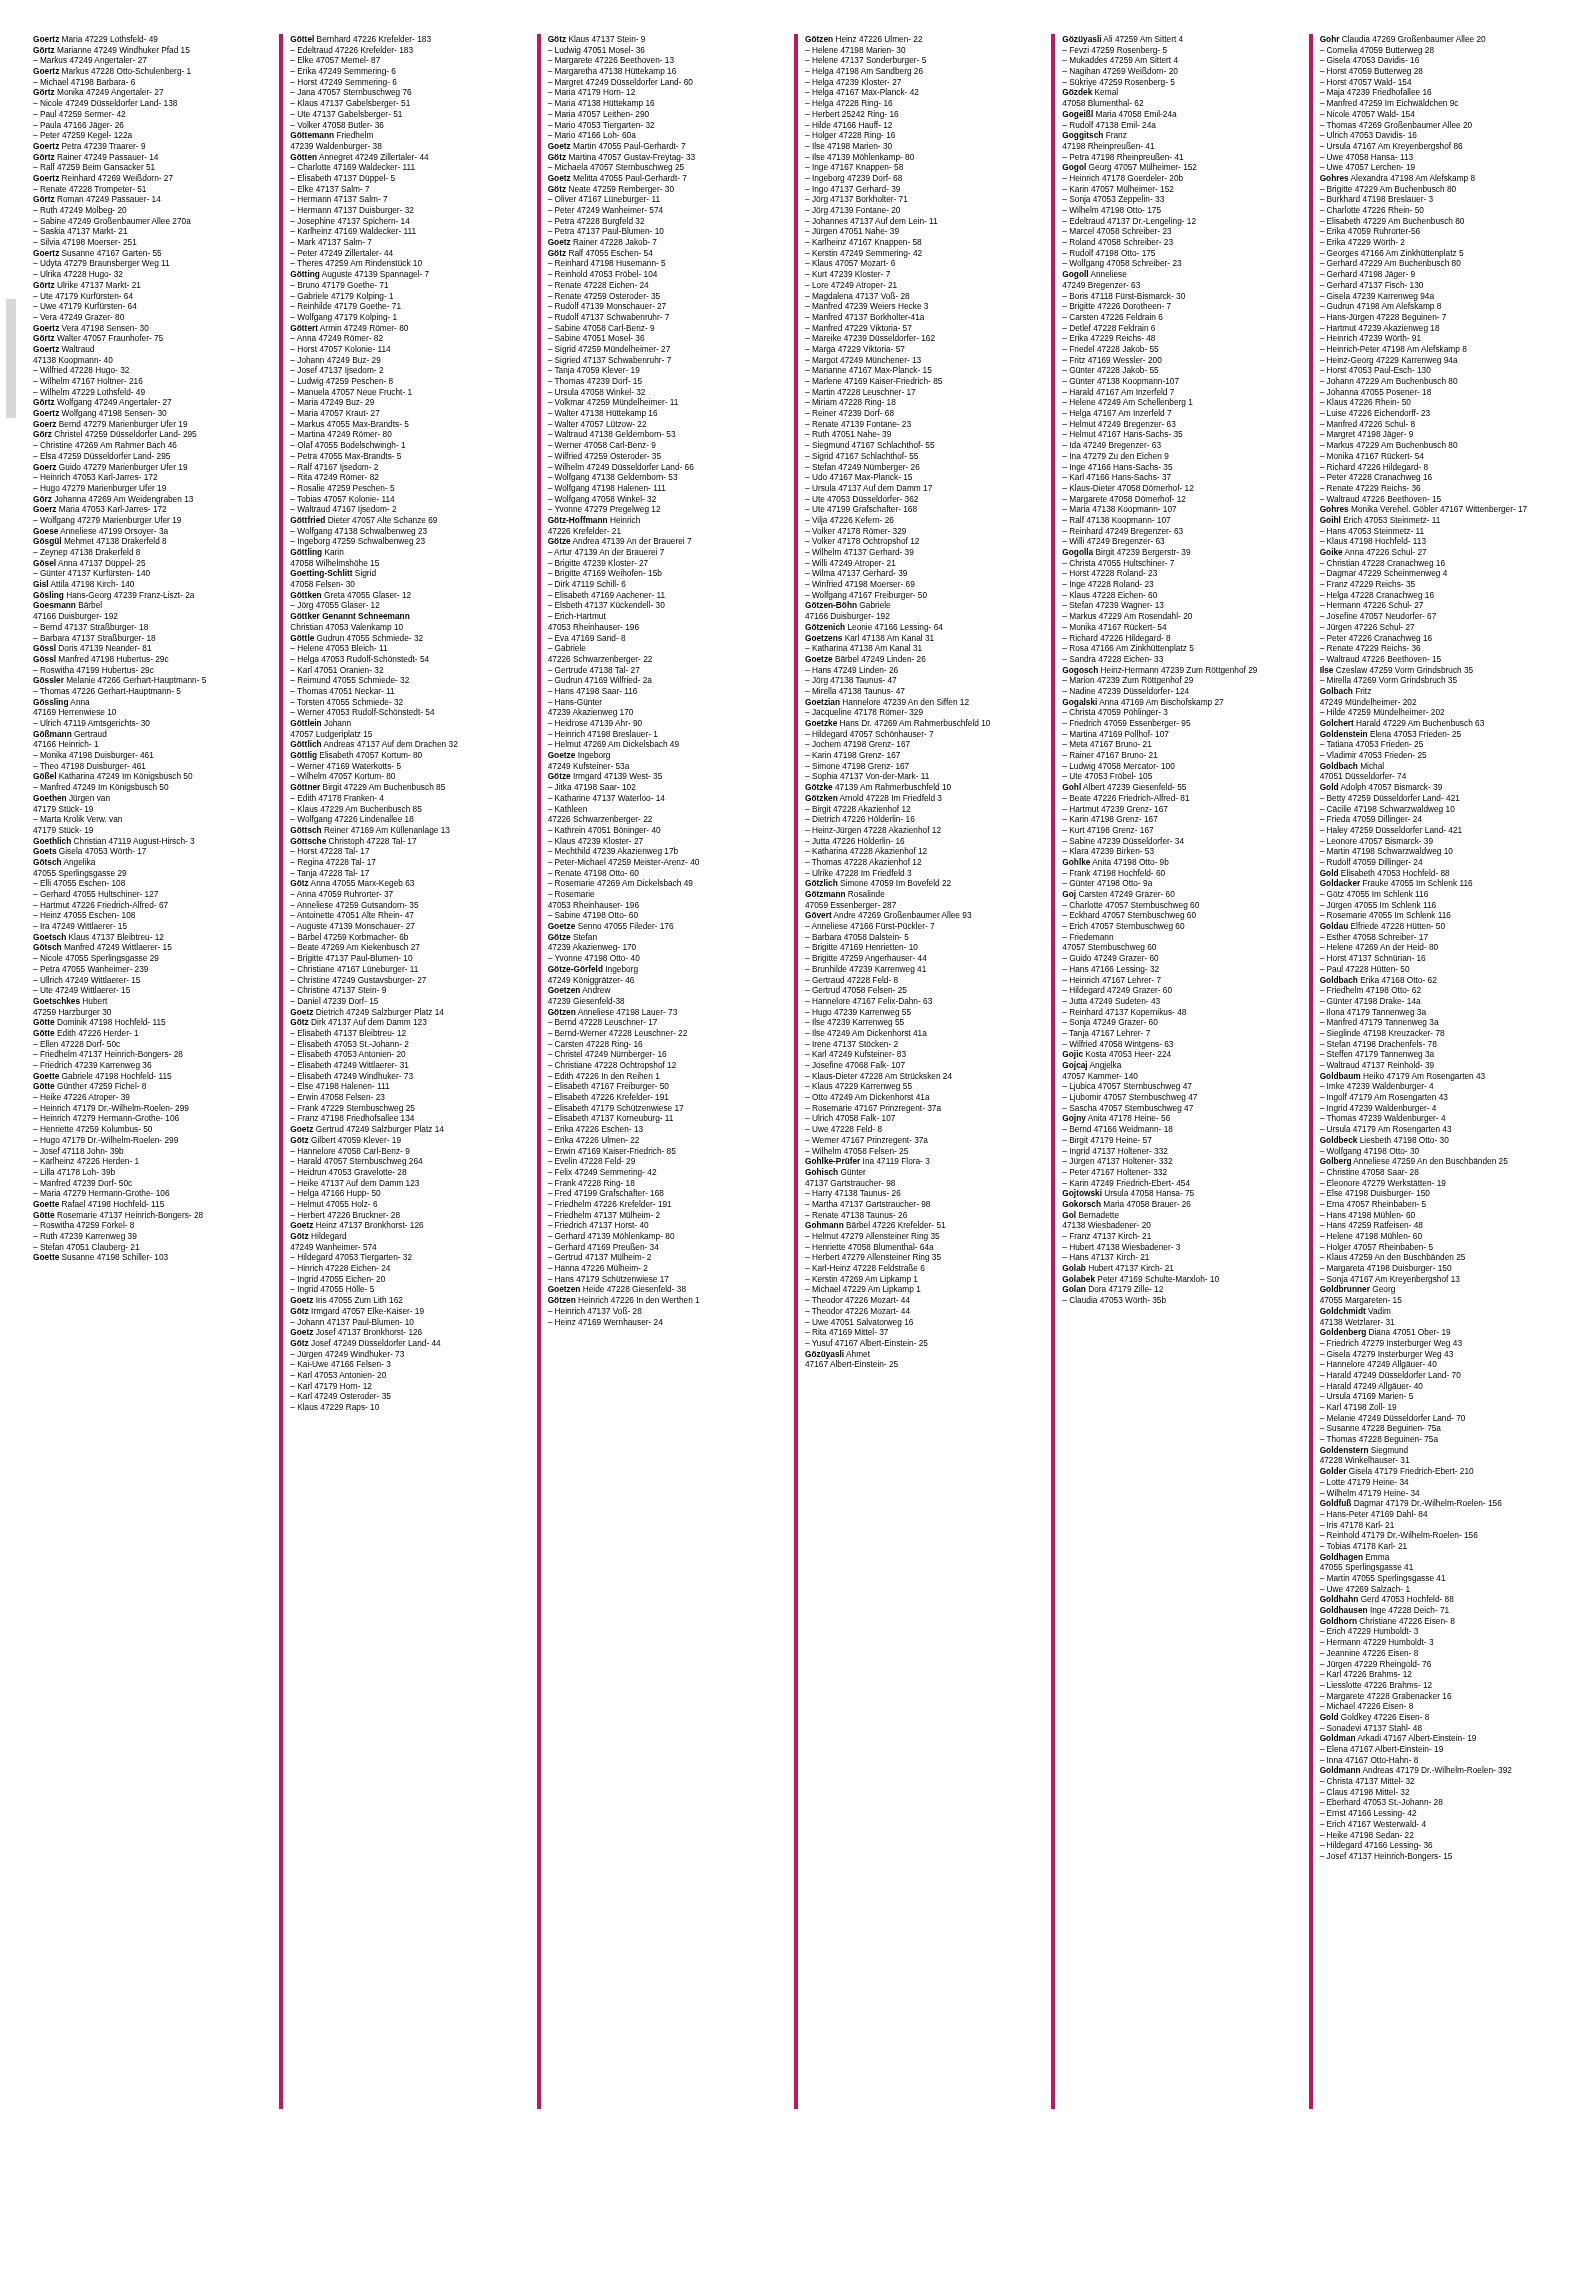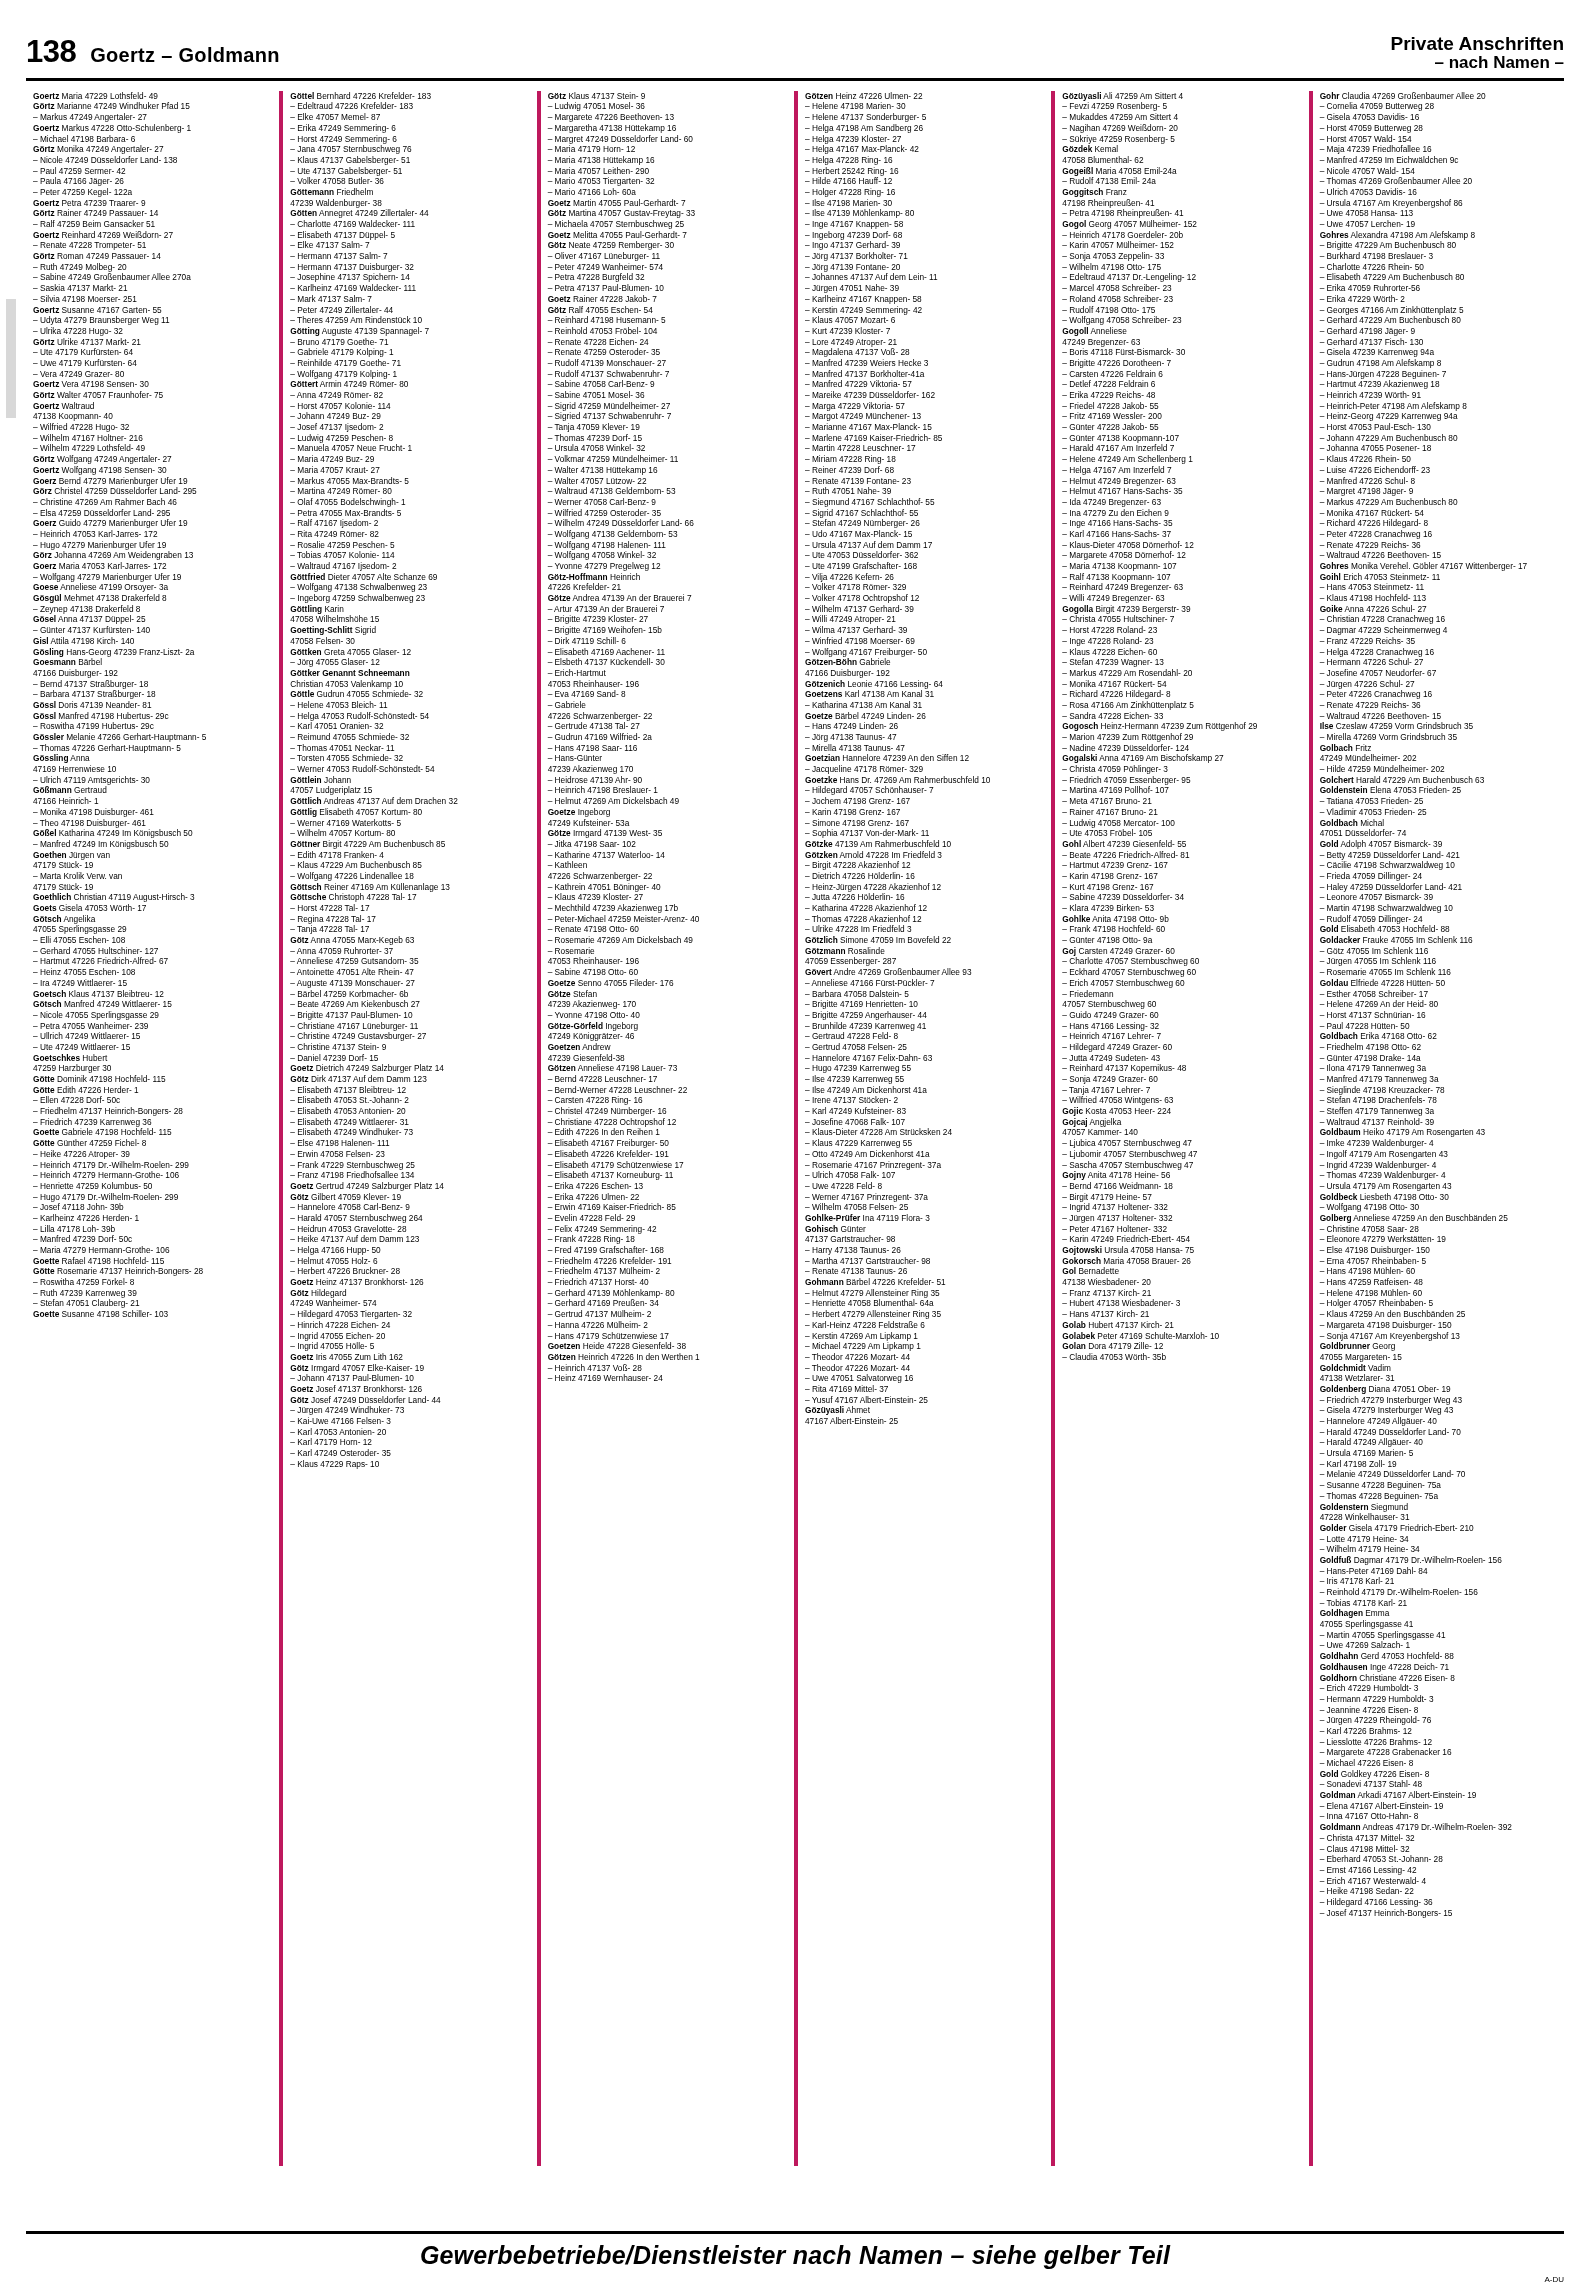--- a/index.html
+++ b/index.html
@@ -116,30 +116,20 @@
     background: #d8d8d8;
   }
 </style>
 </head>
 <body>
 
 <div class="page">
 
   <div class="side-mark"></div>
 
-  <div class="header">
-    <div class="header-left">
-      <div class="page-number">138</div>
-      <div class="header-range">Goertz – Goldmann</div>
-    </div>
-    <div class="header-right">
-      <div class="line1">Private Anschriften</div>
-      <div class="line2">– nach Namen –</div>
-    </div>
-  </div>
 
   <div class="columns" id="columns">
       <div class="col">
         <div class="entry"><b>Goertz</b> Maria 47229 Lothsfeld- 49</div>
         <div class="entry"><b>Görtz</b> Marianne 47249 Windhuker Pfad 15</div>
         <div class="entry">– Markus 47249 Angertaler- 27</div>
         <div class="entry"><b>Goertz</b> Markus 47228 Otto-Schulenberg- 1</div>
         <div class="entry">– Michael 47198 Barbara- 6</div>
         <div class="entry"><b>Görtz</b> Monika 47249 Angertaler- 27</div>
         <div class="entry">– Nicole 47249 Düsseldorfer Land- 138</div>
@@ -922,19 +912,15 @@
         <div class="entry">– Claus 47198 Mittel- 32</div>
         <div class="entry">– Eberhard 47053 St.-Johann- 28</div>
         <div class="entry">– Ernst 47166 Lessing- 42</div>
         <div class="entry">– Erich 47167 Westerwald- 4</div>
         <div class="entry">– Heike 47198 Sedan- 22</div>
         <div class="entry">– Hildegard 47166 Lessing- 36</div>
         <div class="entry">– Josef 47137 Heinrich-Bongers- 15</div>
       </div>
     </div>
 
-  <div class="footer">
-    <div class="footer-text">Gewerbebetriebe/Dienstleister nach Namen – siehe gelber Teil</div>
-    <div class="footer-code">A-DU</div>
-  </div>
 
 </div>
 
 
 </body></html>

